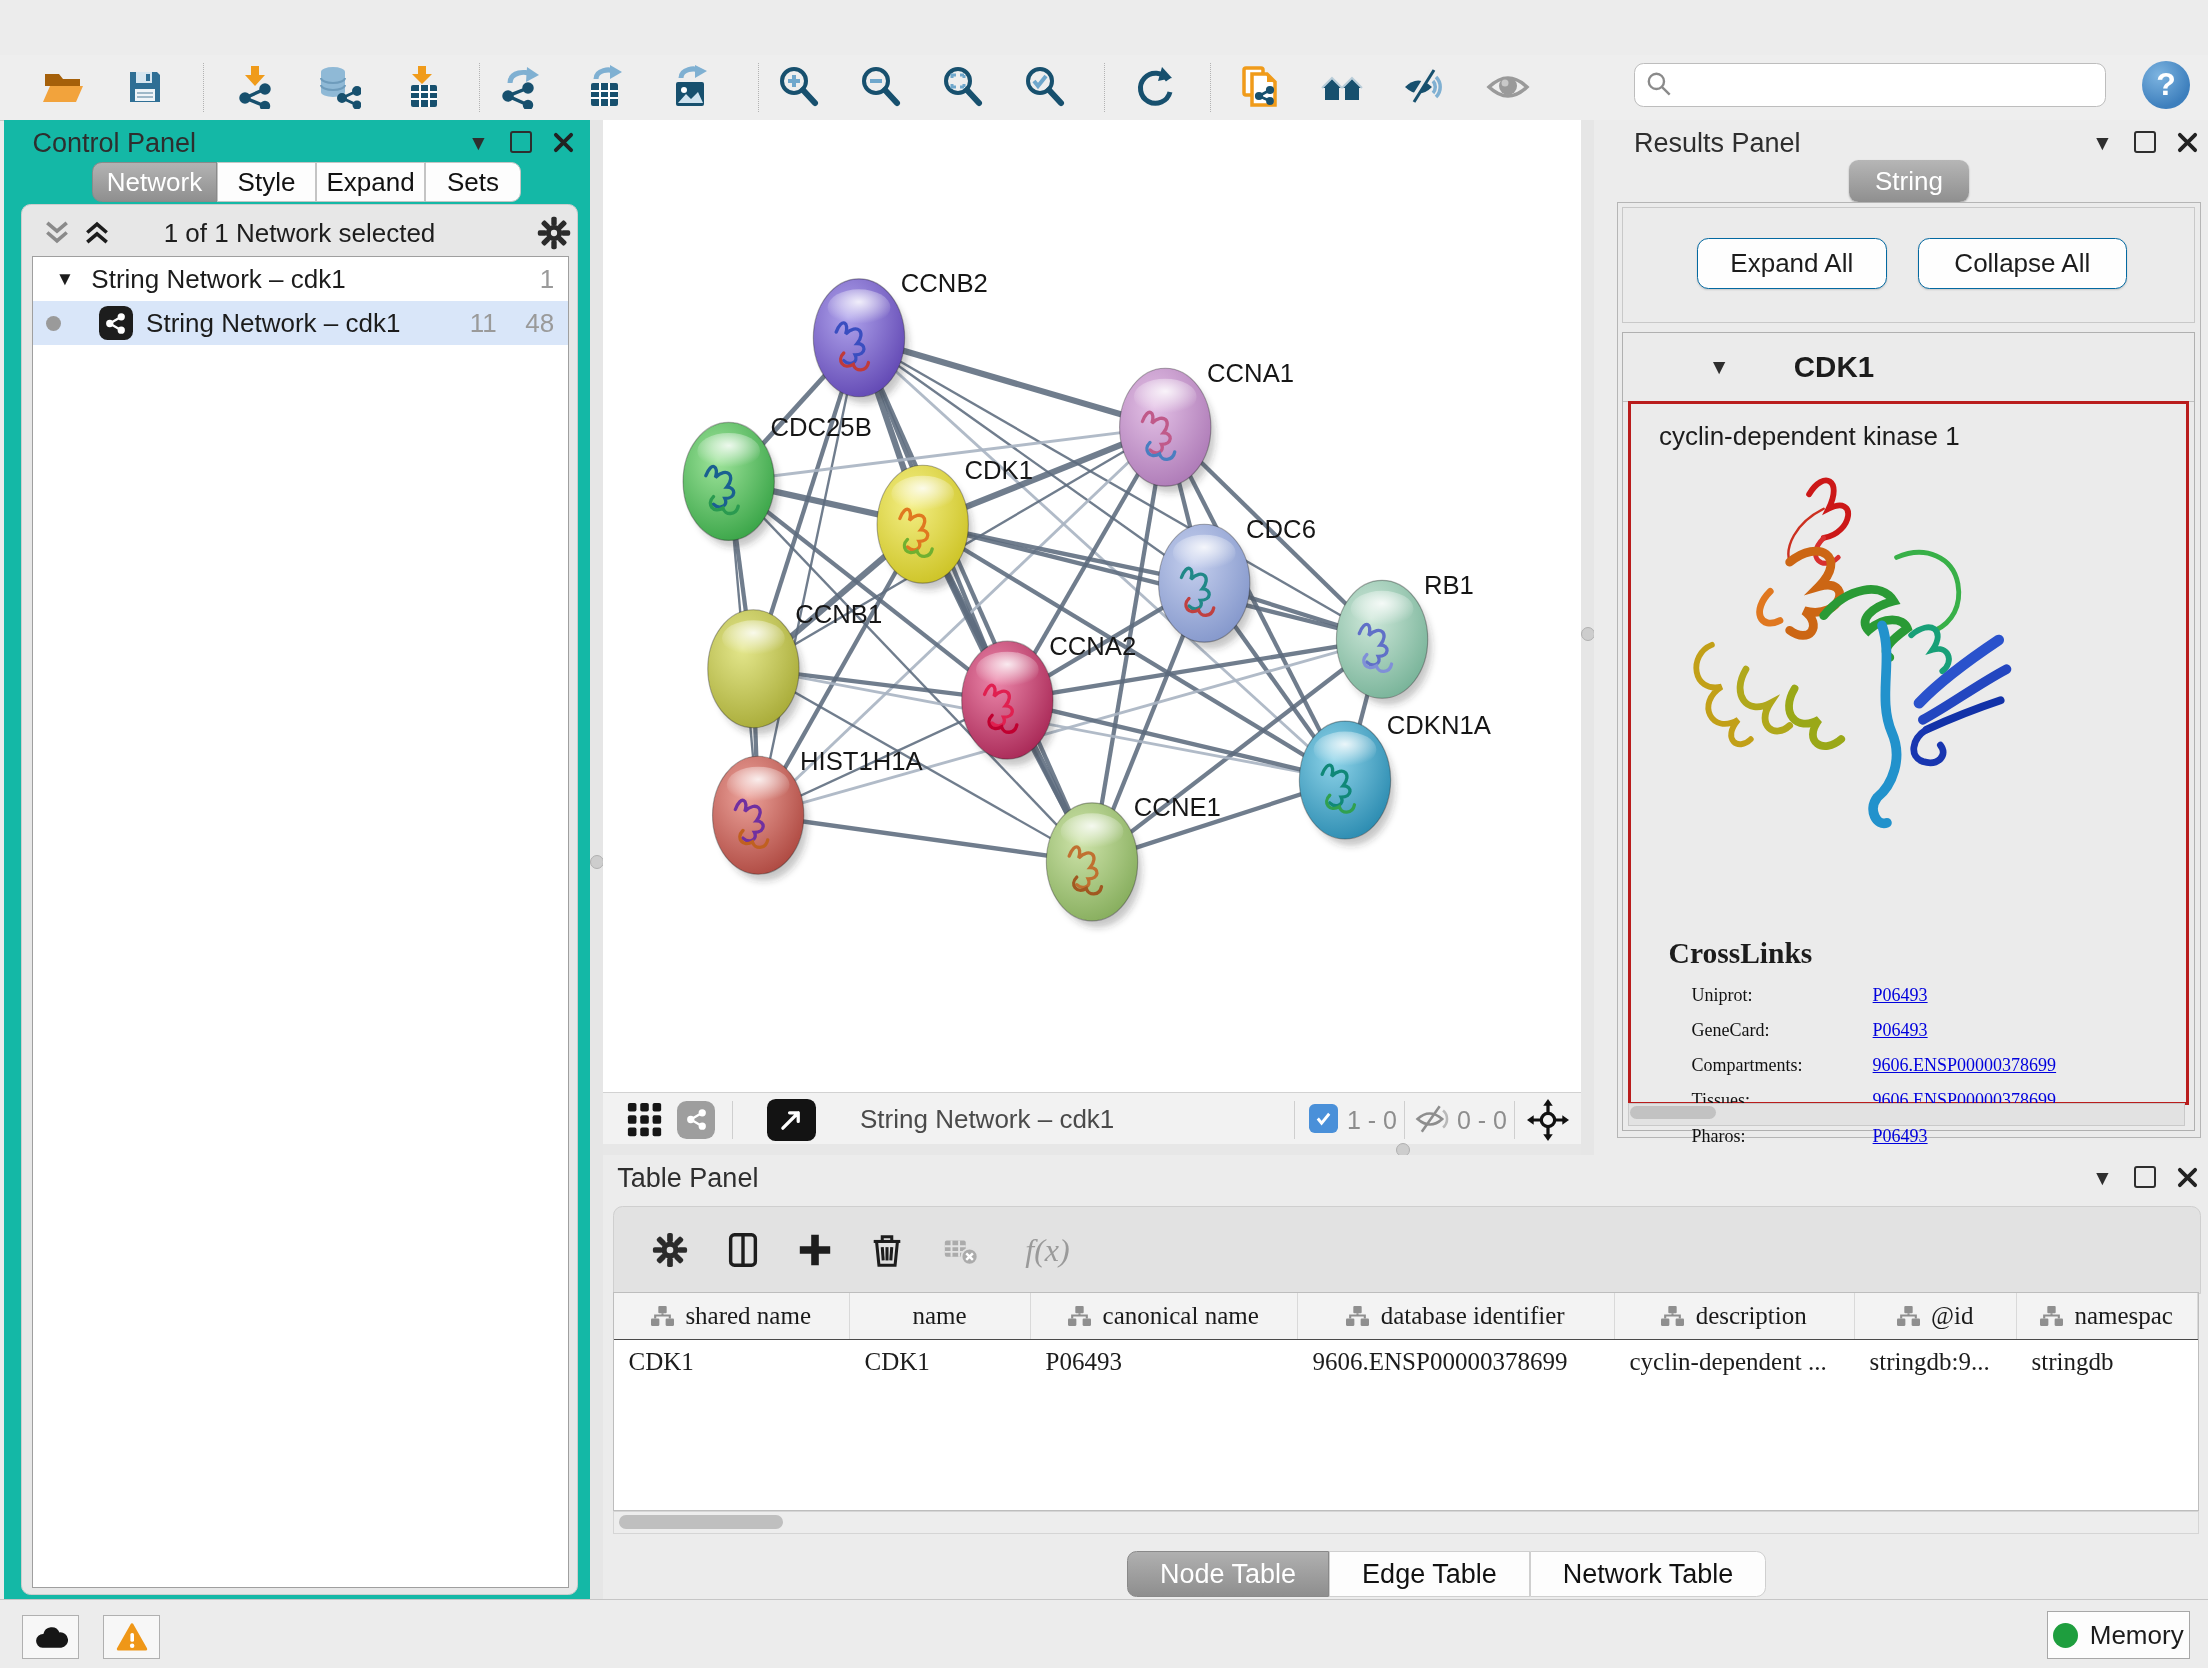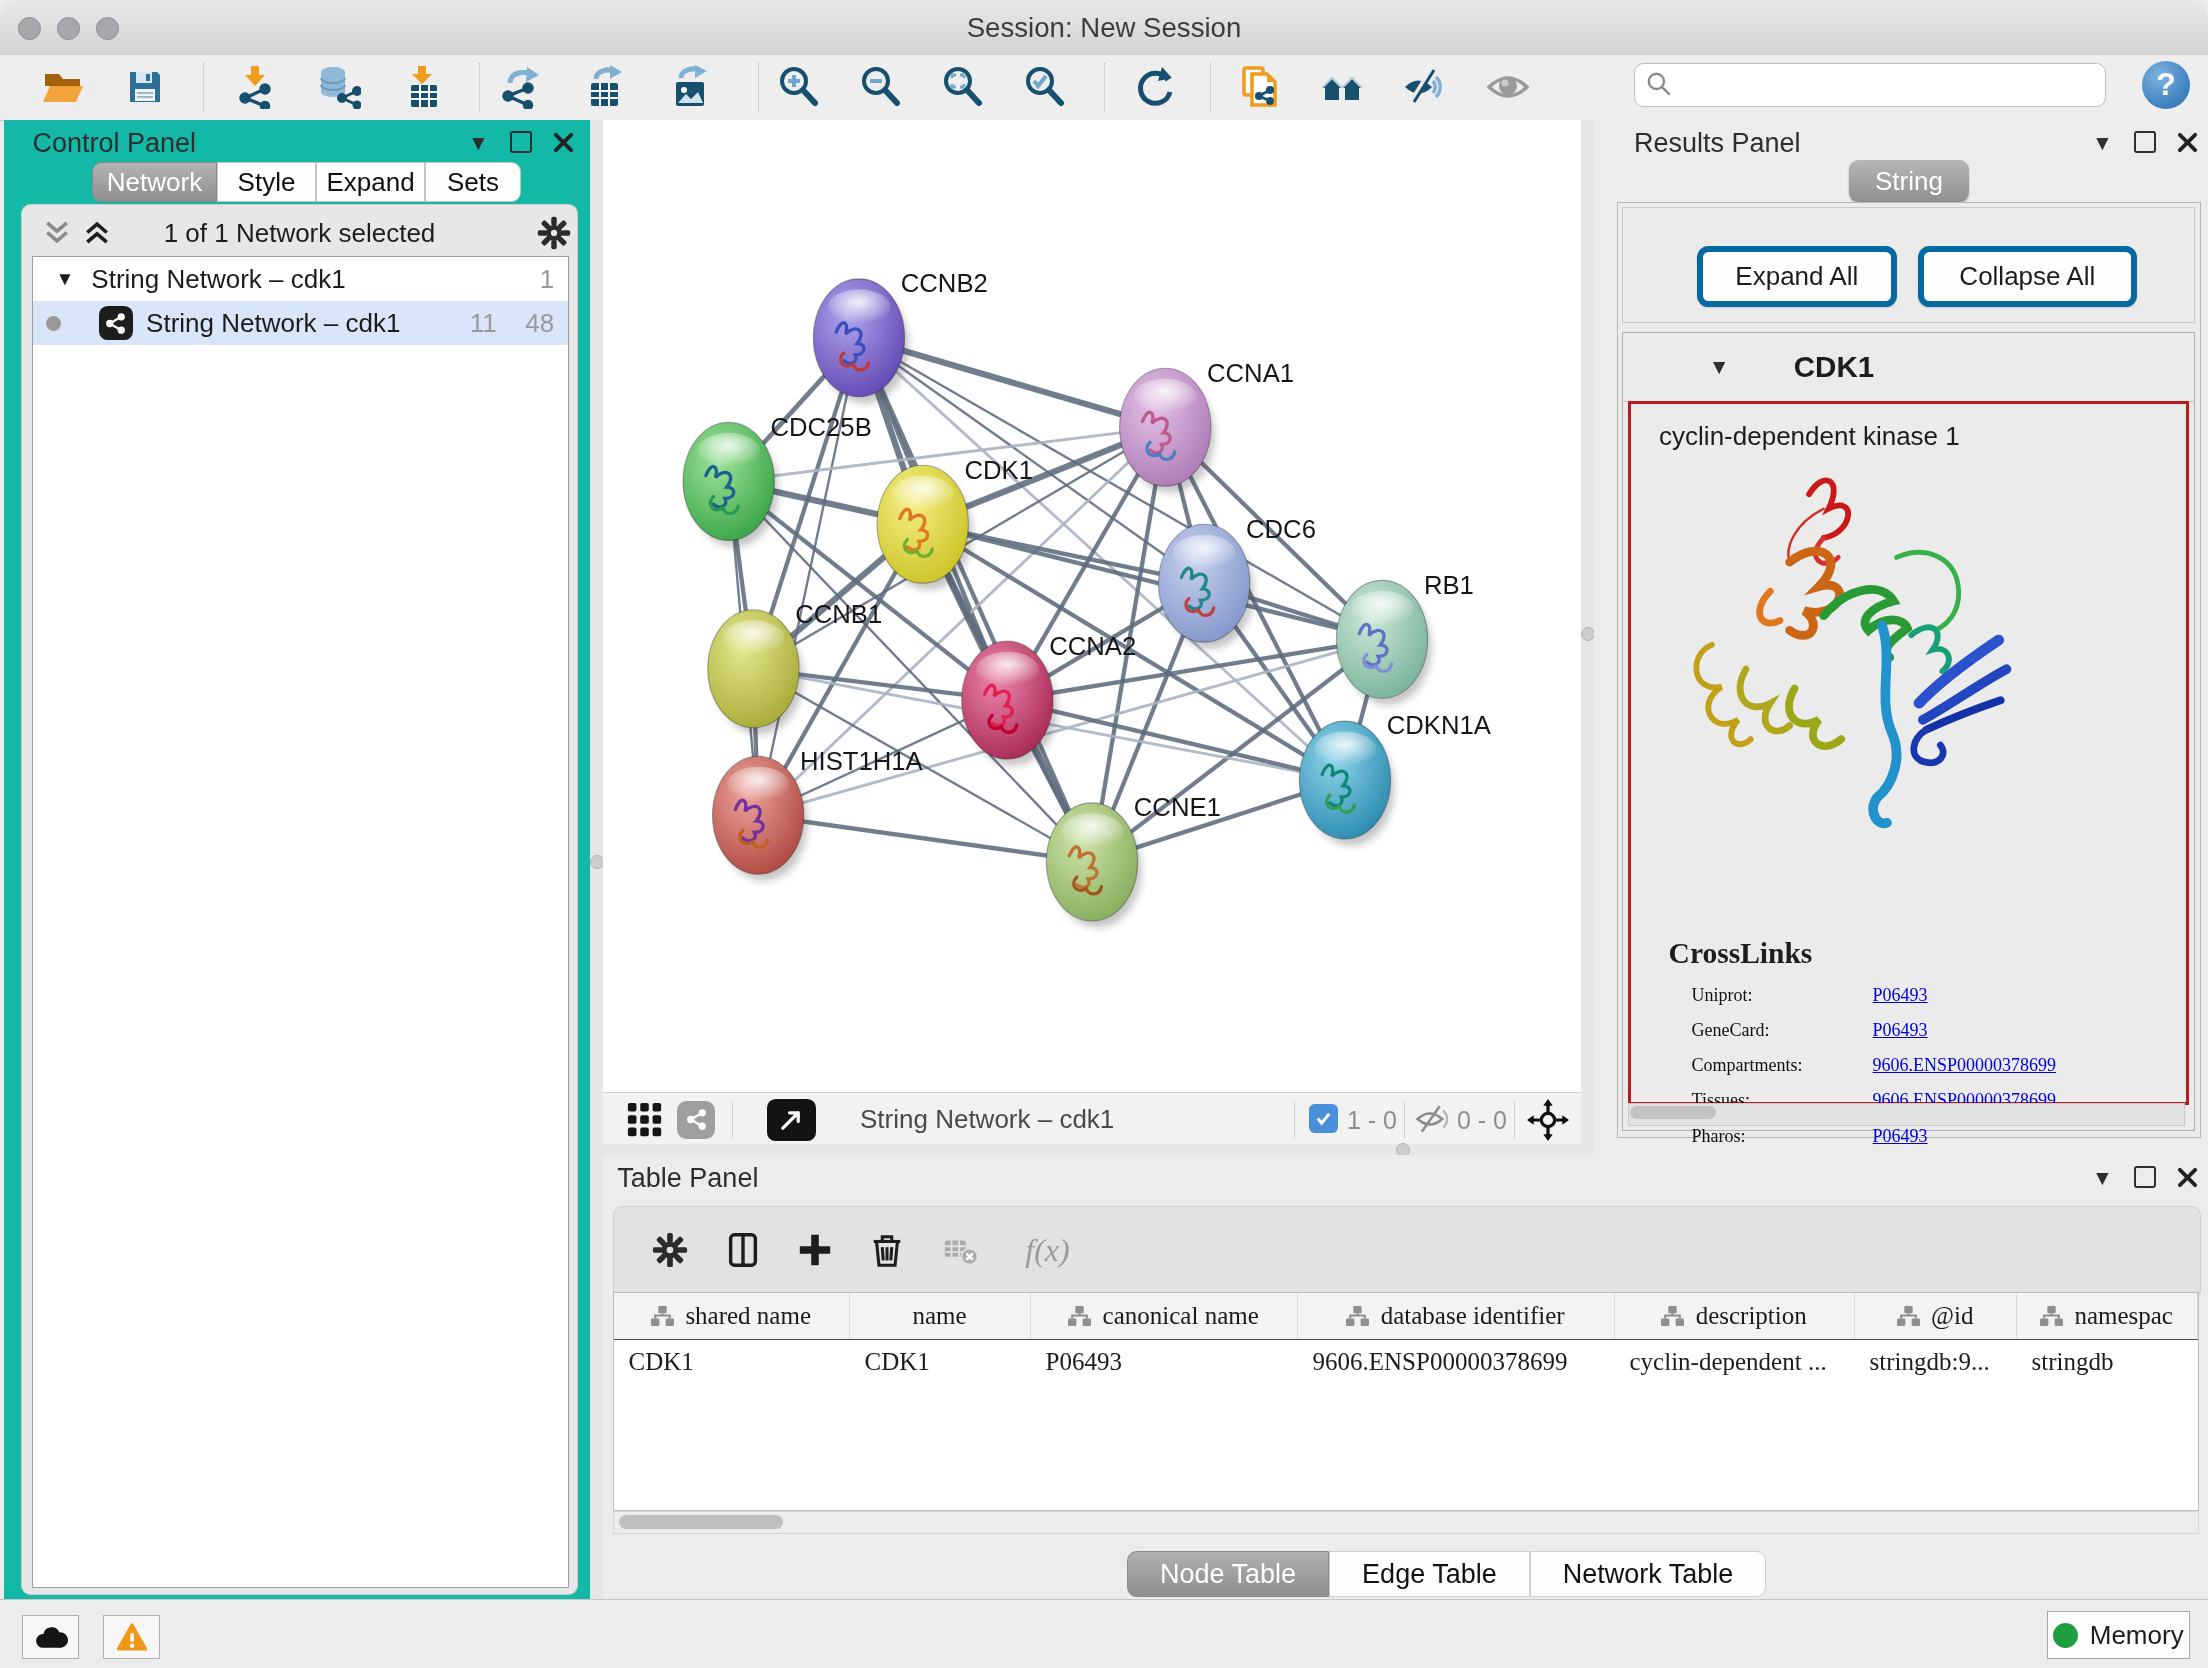--- a/index.html
+++ b/index.html
@@ -50,22 +50,22 @@
   .graytxt{color:#8d8d8d;font-size:25px;}
   .splith{left:603px;top:1144px;width:978px;height:10.5px;background:#e7e7e7;}
   .dot{position:absolute;width:12.4px;height:12.4px;border-radius:50%;background:#cdcdcd;border:1px solid #b0b0b0;}
   .gutter{background:#e6e6e6;}
   
   .rpanel{left:1594px;top:120px;width:614px;height:1035px;background:#ececec;}
   .stringtab{position:absolute;left:255px;top:40px;width:120px;height:42px;border-radius:9.5px;
      background:linear-gradient(#b6b6b6,#8f8f8f);color:#fff;font-size:26px;display:flex;align-items:center;justify-content:center;
      box-shadow:0 1px 1.9px rgba(0,0,0,.3);}
   .rcard{position:absolute;left:23px;top:82px;width:582px;height:934px;background:#ebebeb;border:1.9px solid #b5b5b5;}
-  .rbtn{position:absolute;height:49px;background:#fefefe;border:6px solid #0369a1;border-radius:11.4px;
-     font-size:26px;display:flex;align-items:center;justify-content:center;box-shadow:0 1px 1.9px rgba(0,0,0,.15);margin-top:8px;}
+  .rbtn{position:absolute;height:49px;background:#fefefe;border:1px solid #0369a1;border-radius:11.4px;
+     font-size:26px;display:flex;align-items:center;justify-content:center;box-shadow:0 1px 1.9px rgba(0,0,0,.15);}
   .sectioncard{position:absolute;left:3.8px;top:129px;width:571px;height:797px;border:1.9px solid #b0b0b0;background:#ebebeb;}
   .sechead{position:absolute;left:0;top:0;width:100%;height:68px;border-bottom:1px solid #c0c0c0;}
   .gene{font-size:29.5px;font-weight:bold;}
   .innercard{position:absolute;left:4.8px;top:68px;width:555px;height:698px;border:3px solid #b91c1c;background:#ebebeb;}
   .serif{font-family:"Liberation Serif","DejaVu Serif",serif;}
   .cl-row{display:flex;font-size:18px;margin:14.3px 0 14.3px 61px;}
   .cl-label{width:181px;color:#111;}
   .cl-value a{color:#0000dd;}
   .rscroll{position:absolute;left:4.8px;bottom:3.8px;width:555px;height:21px;background:#e2e2e2;border:1px solid #c9c9c9;}
   .rscroll .thumb{position:absolute;left:1.9px;top:1.9px;width:86px;height:13.3px;background:#c2c2c2;border-radius:6.7px;}
@@ -95,26 +95,20 @@
      display:flex;align-items:center;justify-content:center;gap:11.4px;font-size:26px;}
   .memdot{width:25px;height:25px;border-radius:50%;background:#1e9e3e;}
   .fx{font-family:"Liberation Serif",serif;font-style:italic;color:#9a9a9a;font-size:32px;}
   .chev{display:flex;}
 </style>
 </head>
 <body>
 
 <div id="app">
 
-  <div class="abs titlebar">
-    <span class="tl" style="left:18px;"></span>
-    <span class="tl" style="left:57px;"></span>
-    <span class="tl" style="left:96px;"></span>
-    <div class="wtitle">Session: New Session</div>
-  </div>
 
   <div class="abs toolbar">
     <span class="tbtn" style="left:36px;">
       <svg width="44" height="44" viewBox="0 0 44 44">
           <path d="M4 9h14l4 5h17v7H4z" fill="#a5600a"></path>
           <path d="M9 21h33l-7 16H2z" fill="#f2a33c"></path>
         </svg>
     </span>
     <span class="tbtn" style="left:118px;">
       <svg width="44" height="44" viewBox="0 0 44 44">

